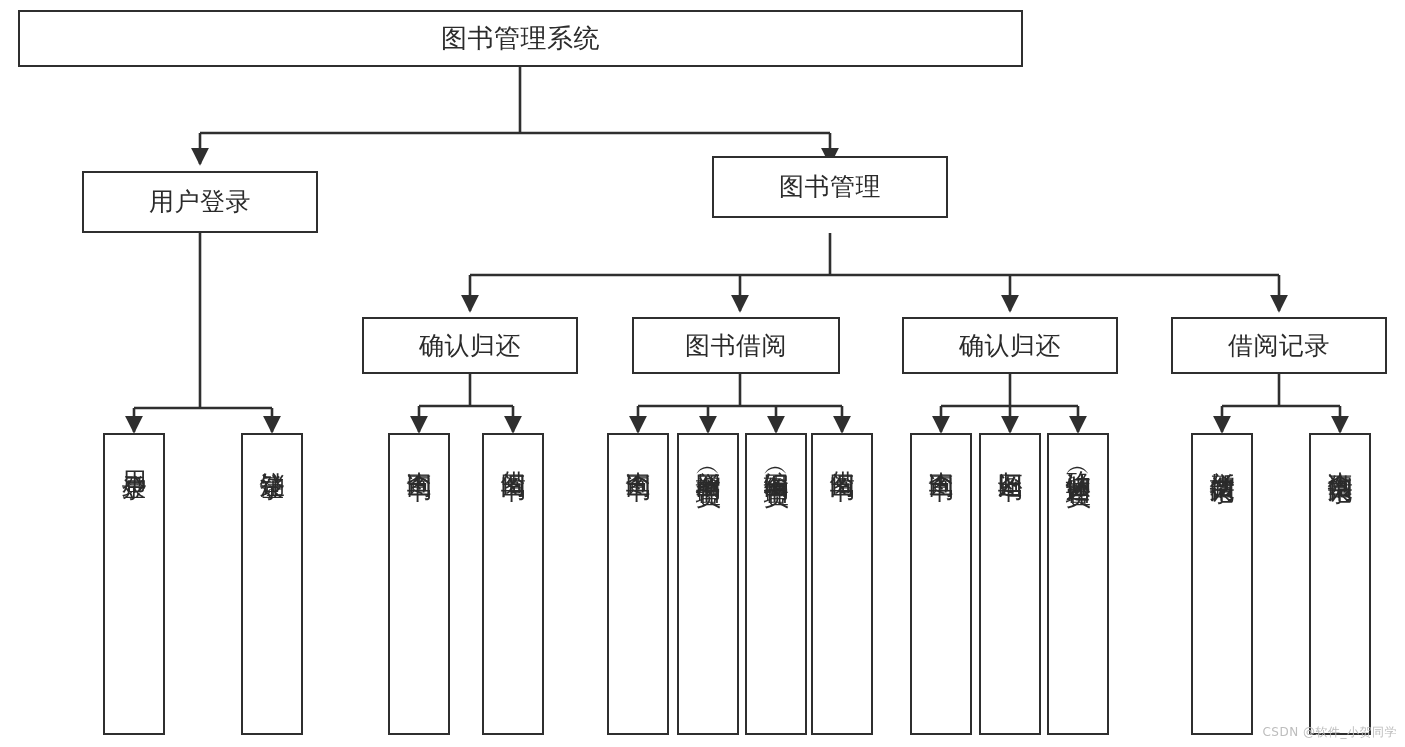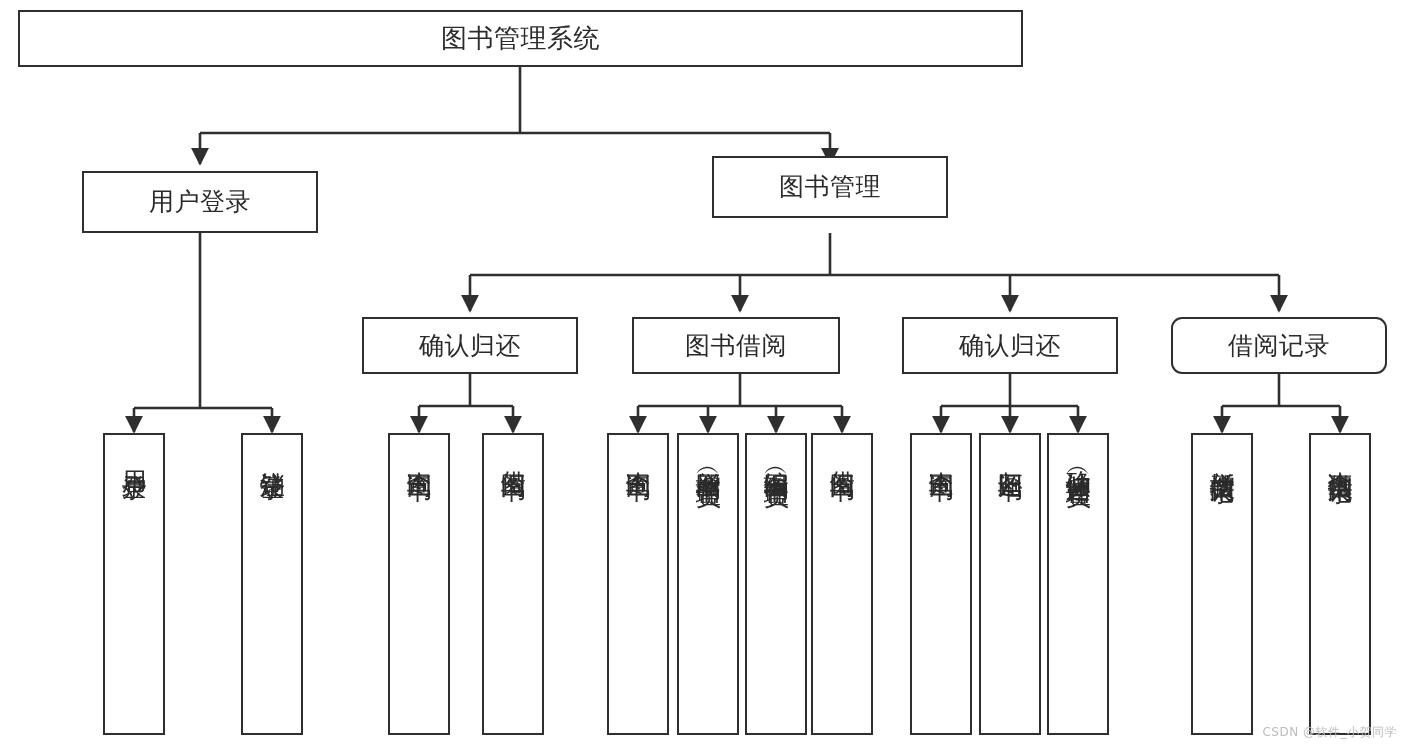--- a/index.html
+++ b/index.html
@@ -138,21 +138,21 @@
 
   <div class="node horiz" style="left:362px; top:317px; width:216px; height:57px;">
     <span class="label">确认归还</span>
   </div>
   <div class="node horiz" style="left:632px; top:317px; width:208px; height:57px;">
     <span class="label">图书借阅</span>
   </div>
   <div class="node horiz" style="left:902px; top:317px; width:216px; height:57px;">
     <span class="label">确认归还</span>
   </div>
-  <div class="node horiz" style="left:1171px; top:317px; width:216px; height:57px;border-radius:11px;">
+  <div class="node horiz" style="left:1171px; top:317px; width:216px; height:57px;">
     <span class="label">借阅记录</span>
   </div>
 
   <div class="node vert" style="left:103px; top:433px; width:62px; height:302px;">
     <span class="label">用户登录</span>
   </div>
   <div class="node vert" style="left:241px; top:433px; width:62px; height:302px;">
     <span class="label">注销登录</span>
   </div>
 

